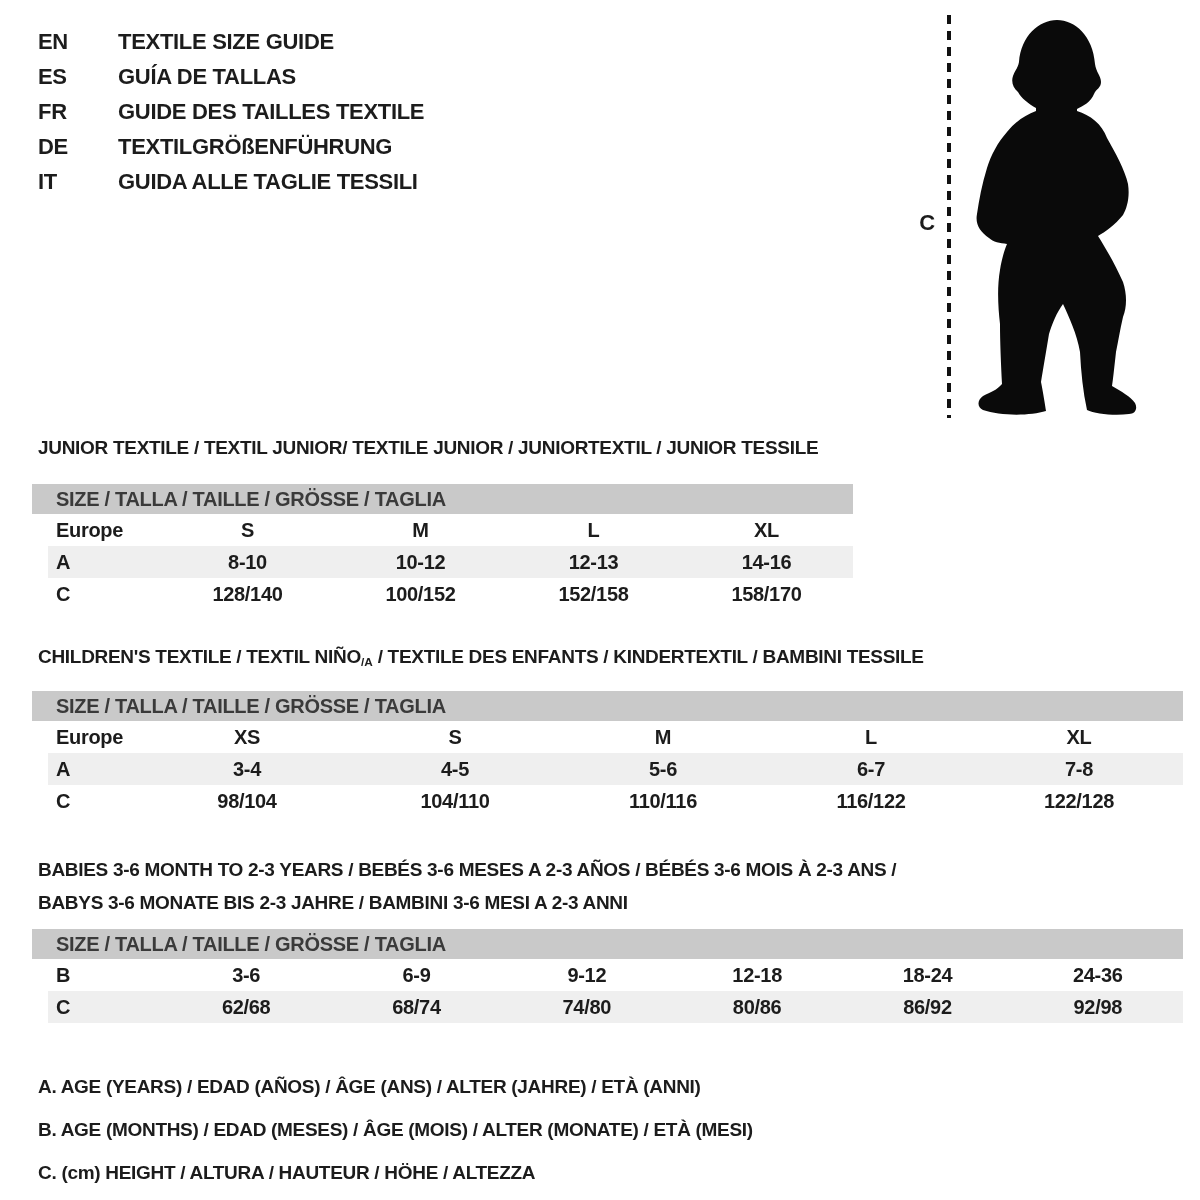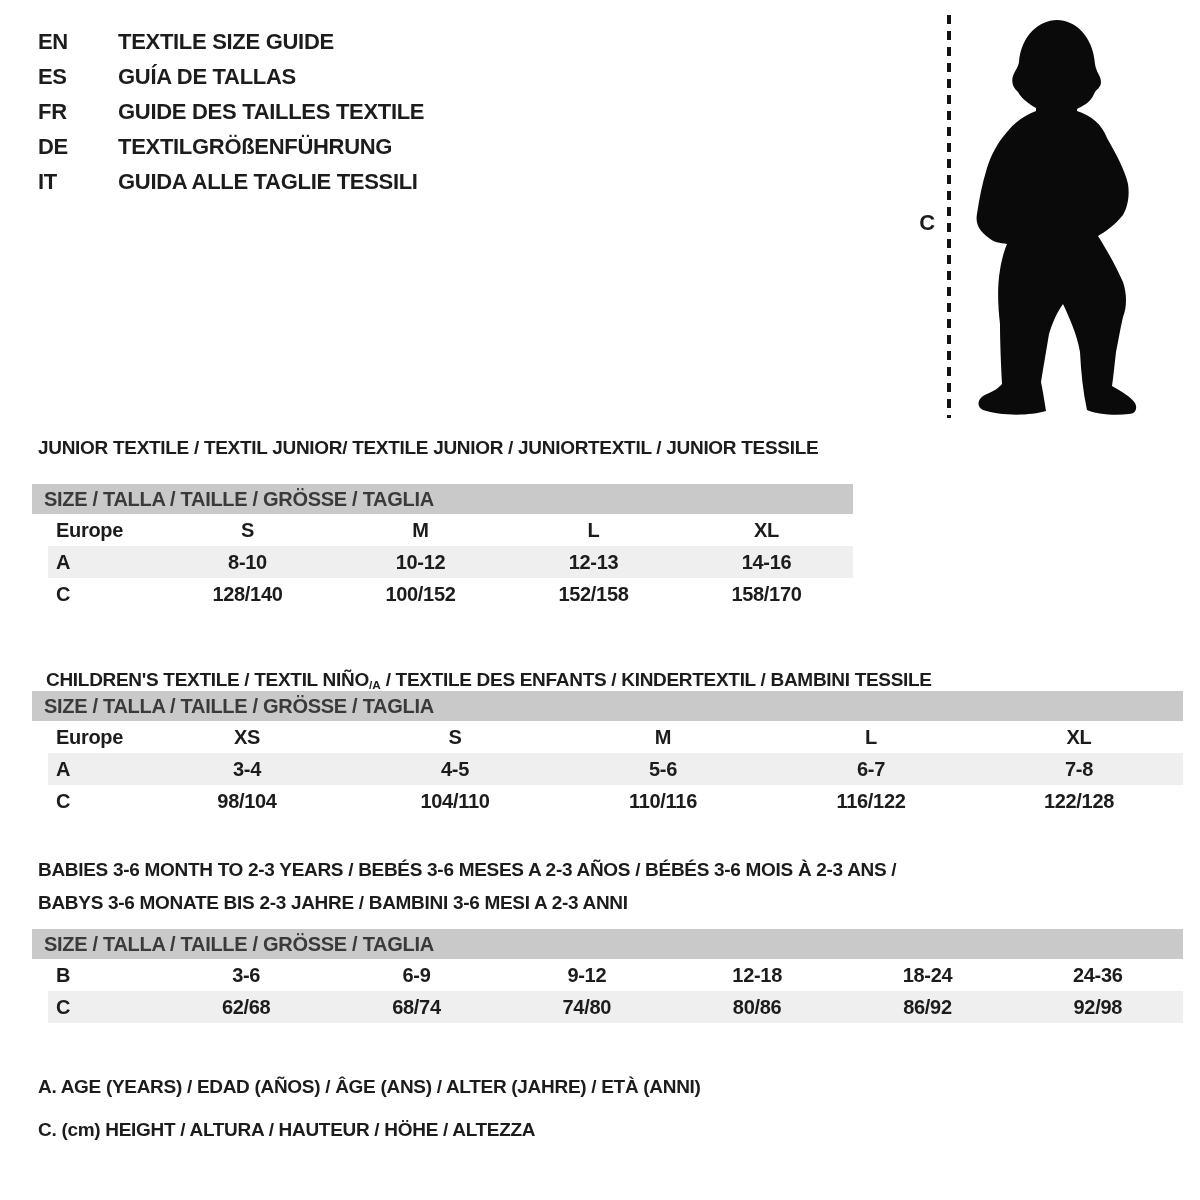--- a/index.html
+++ b/index.html
@@ -25,21 +25,21 @@
 
   
   .section-title { left:38px; font-size:19px; line-height:23px; white-space:nowrap; }
   .sub { font-size:0.62em; vertical-align:-0.25em; letter-spacing:0; }
 
   
   .size-table { left:32px; }
   .band {
     height:30px; line-height:30px;
     background:#c9c9c9; color:#3a3a3a;
-    padding-left:12px; font-size:20px; white-space:nowrap;
+    padding-left:24px; font-size:20px; white-space:nowrap;
   }
   .trow { display:flex; height:32px; line-height:32px; font-size:20px;margin-left:16px; }
   .trow.shaded { background:#efefef; }
   .tlabel { padding-left:8px; }
   .jr .tlabel, .bb .tlabel { width:113px; }
   .ch .tlabel { width:95px; }
   .tcell { flex:1 1 0; text-align:center; }
 
   
   .legend { left:38px; top:1065px; font-size:19px; }
@@ -132,21 +132,21 @@
   </div>
   <div class="trow">
     <div class="tlabel">C</div>
     <div class="tcell">128/140</div>
     <div class="tcell">100/152</div>
     <div class="tcell">152/158</div>
     <div class="tcell">158/170</div>
   </div>
 </div>
 
-<div class="abs section-title" style="top:668px;margin-left:8px;">
+<div class="abs section-title" style="top:645px;">
   <span>CHILDREN'S TEXTILE / TEXTIL NIÑO</span><span class="sub">/A</span><span> / TEXTILE DES ENFANTS / KINDERTEXTIL / BAMBINI TESSILE</span>
 </div>
 <div class="abs size-table ch" style="top:691px; width:1151px;">
   <div class="band">SIZE / TALLA / TAILLE / GRÖSSE / TAGLIA</div>
   <div class="trow">
     <div class="tlabel">Europe</div>
     <div class="tcell">XS</div>
     <div class="tcell">S</div>
     <div class="tcell">M</div>
     <div class="tcell">L</div>
@@ -191,14 +191,15 @@
     <div class="tcell">68/74</div>
     <div class="tcell">74/80</div>
     <div class="tcell">80/86</div>
     <div class="tcell">86/92</div>
     <div class="tcell">92/98</div>
   </div>
 </div>
 
 <div class="abs legend">
   <div class="legend-line">A. AGE (YEARS) / EDAD (AÑOS) / ÂGE (ANS) / ALTER (JAHRE) / ETÀ (ANNI)</div>
+  <div class="legend-line">B. AGE (MONTHS) / EDAD (MESES) / ÂGE (MOIS) / ALTER (MONATE) / ETÀ (MESI)</div>
   <div class="legend-line">C. (cm) HEIGHT / ALTURA / HAUTEUR / HÖHE / ALTEZZA</div>
 </div>
 
 </body></html>

